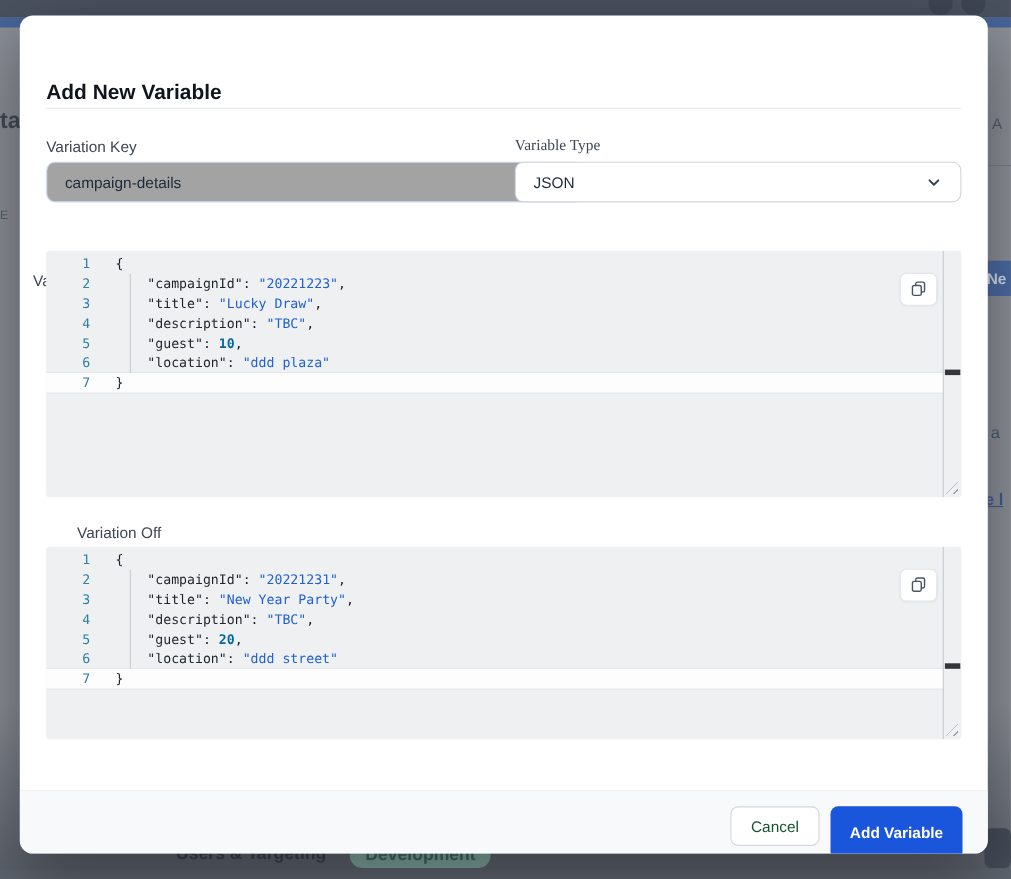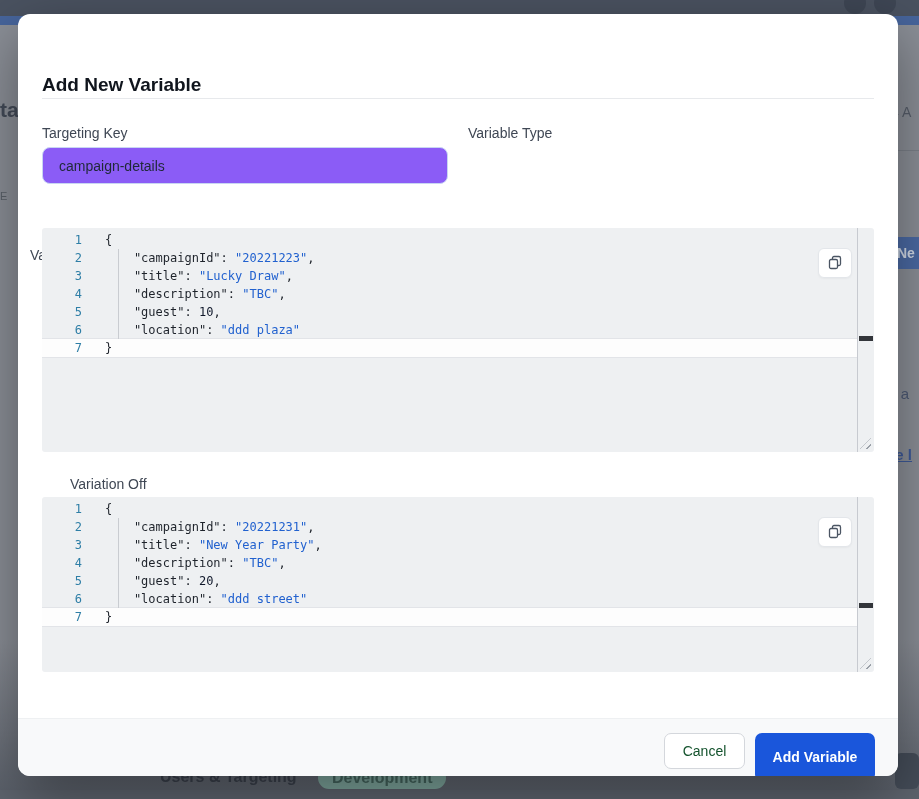--- a/index.html
+++ b/index.html
@@ -30,26 +30,26 @@
   .bg-darkblock { position:absolute; left:895px; top:753px; width:24px; height:36px; background:#454d59; border-radius:6px; }
 
   
   .modal { position:absolute; left:18px; top:14px; width:880px; height:762px; background:#ffffff;
            border-radius:12px; box-shadow:0 20px 60px rgba(0,0,0,0.40); z-index:10; overflow:hidden; }
   .modal-title { position:absolute; left:24px; top:60px; font-size:19px; font-weight:700; color:#10151d; }
   .modal-divider { position:absolute; left:24px; top:84px; width:832px; height:1px; background:#e7e9ec; }
 
   .field-label { position:absolute; font-size:14px; color:#3f4754; }
   .lbl-key  { left:24px; top:111px; }
-  .lbl-type { left:450px; top:111px; }
+  .lbl-type { left:450px; top:111px;font-family:Liberation Serif, serif; }
   .lbl-von  { left:12px; top:193px;margin-top:40px; }
   .lbl-voff { left:40px; top:462px;margin-left:12px; }
 
-  .key-input { position:absolute; left:24px; top:133px; width:406px; height:37px;
-               background:#8b5cf6; border:1px solid #c9d6f2; border-radius:8px;
+  .key-input { position:absolute; left:24px; top:133px; width:489px; height:37px;
+               background:#a3a3a3; border:1px solid #c9d6f2; border-radius:8px;
                padding:0 16px; font-size:14px; color:#1f2937; outline:none;
                font-family:"Liberation Sans", sans-serif; }
   .type-select { position:absolute; left:450px; top:133px; width:406px; height:37px;
                  background:#ffffff; border:1px solid #d1d5db; border-radius:8px;
                  display:flex; align-items:center; padding:0 16px; font-size:14px; color:#1f2937;
                  cursor:pointer; }
   .type-select .chev { margin-left:auto; display:flex; }
 
   
   .editor { position:absolute; left:24px; width:832px; background:#eef0f2; border-radius:3px; overflow:hidden; }
@@ -57,21 +57,21 @@
   .editor-off { top:483px; height:175px; }
   .code-lines { position:absolute; left:0; top:3px; right:16px; font-family:"DejaVu Sans Mono", monospace;
                 font-size:12px; line-height:18px; }
   .code-line { display:flex; height:18px; white-space:pre; }
   .code-line.active { background:#fdfdfd; border-top:1px solid #e2e4e8; border-bottom:1px solid #e2e4e8;
                       height:20px; margin-top:-1px; }
   .ln { width:40px; text-align:right; color:#2e7ea6; flex:none; }
   .code { margin-left:23px; color:#1e232b; }
   .code .pl { color:#1e232b; }
   .code .st { color:#2161cf; }
-  .code .nu { color:#0f172a; }
+  .code .nu { color:#0369a1;font-weight:bold; }
   .indent-guide { position:absolute; left:76px; top:21px; width:1px; height:90px; background:#c9ccd1; }
   .vscroll-line { position:absolute; right:16px; top:0; bottom:0; width:1px; background:#c7cad0; }
   .scroll-thumb { position:absolute; right:1px; width:14px; height:5px; background:#32353a; }
   .thumb-on  { top:108px; }
   .thumb-off { top:106px; }
   .copy-btn { position:absolute; right:22px; top:20px; width:34px; height:30px; background:#ffffff;
               border:1px solid #e3e6ea; border-radius:6px; display:flex; align-items:center;
               justify-content:center; cursor:pointer; box-shadow:0 1px 2px rgba(0,0,0,0.04); }
   .resize-grip { position:absolute; right:3px; bottom:3px; width:11px; height:11px;
                  background:repeating-linear-gradient(135deg, transparent 0 2px, #9aa0a8 2px 3px, transparent 3px 5px);
@@ -106,24 +106,32 @@
   <div class="bg-frag bg-eel">ee l</div>
   <div class="bg-frag bg-users">Users &amp; Targeting</div>
   <div class="bg-badge">Development</div>
   <div class="bg-bottomstrip"></div>
   <div class="bg-darkblock"></div>
 
   <div class="modal">
     <div class="modal-title">Add New Variable</div>
     <div class="modal-divider"></div>
 
-    <div class="field-label lbl-key">Targeting Key</div>
+    <div class="field-label lbl-key">Variation Key</div>
     <input class="key-input" type="text" value="campaign-details" style="">
 
     <div class="field-label lbl-type">Variable Type</div>
+    <div class="type-select">
+      <span>JSON</span>
+      <span class="chev">
+        <svg width="16" height="16" viewBox="0 0 16 16">
+            <path d="M4 6l4 4 4-4" fill="none" stroke="#374151" stroke-width="1.8" stroke-linecap="round" stroke-linejoin="round"></path>
+          </svg>
+      </span>
+    </div>
 
     <div class="field-label lbl-von">Variation On</div>
     <div class="editor editor-on">
       <div class="code-lines">
           <div class="code-line"><span class="ln">1</span><span class="code"><span class="pl">{</span></span></div>
           <div class="code-line"><span class="ln">2</span><span class="code"><span class="pl">    "campaignId": </span><span class="st">"20221223"</span><span class="pl">,</span></span></div>
           <div class="code-line"><span class="ln">3</span><span class="code"><span class="pl">    "title": </span><span class="st">"Lucky Draw"</span><span class="pl">,</span></span></div>
           <div class="code-line"><span class="ln">4</span><span class="code"><span class="pl">    "description": </span><span class="st">"TBC"</span><span class="pl">,</span></span></div>
           <div class="code-line"><span class="ln">5</span><span class="code"><span class="pl">    "guest": </span><span class="nu">10</span><span class="pl">,</span></span></div>
           <div class="code-line"><span class="ln">6</span><span class="code"><span class="pl">    "location": </span><span class="st">"ddd plaza"</span></span></div>

